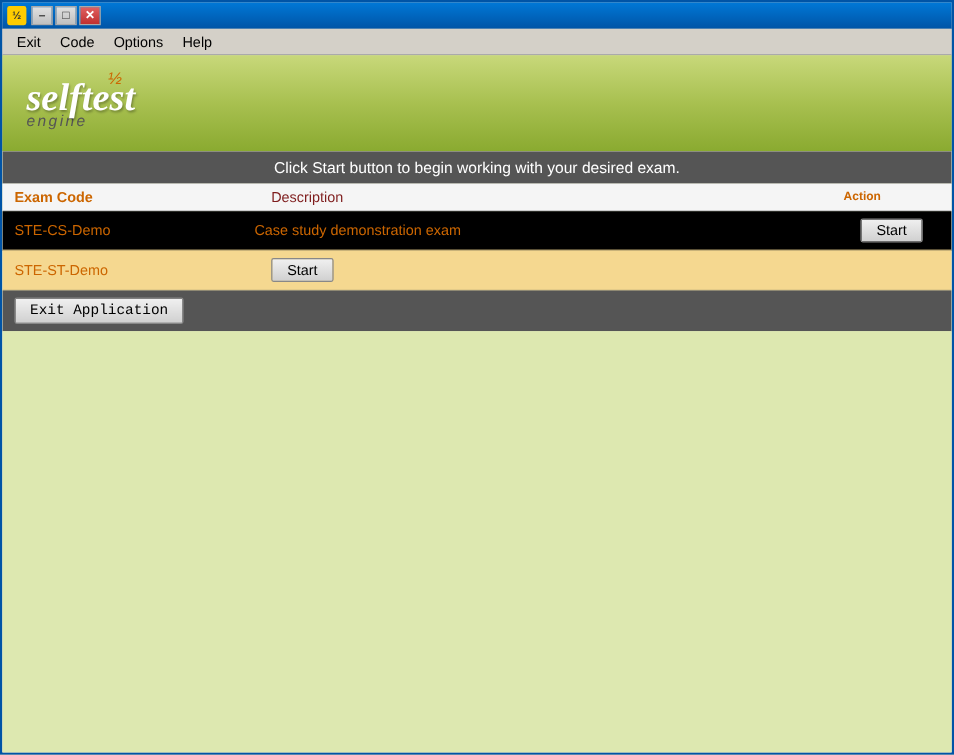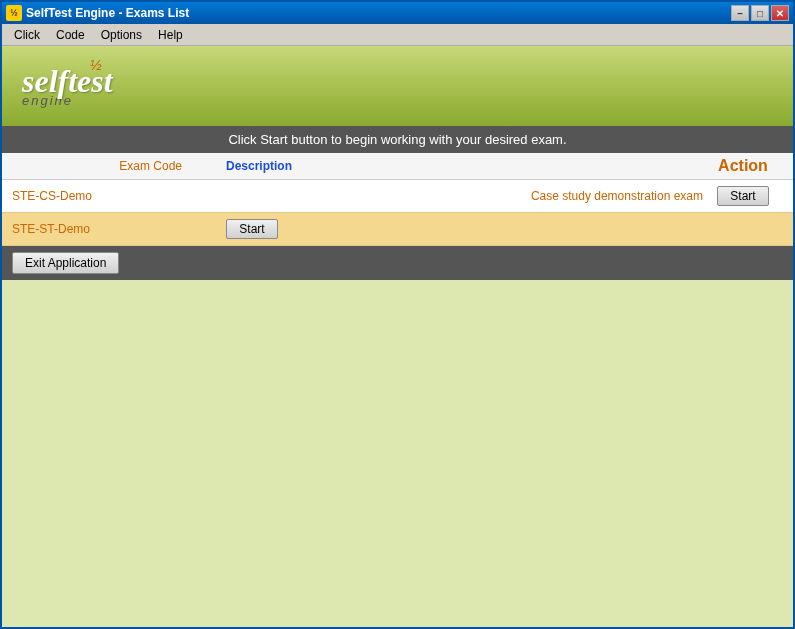--- a/index.html
+++ b/index.html
@@ -151,66 +151,64 @@
       display: flex;
       align-items: center;
       padding: 4px 10px;
       background: #f5f5f5;
       border-bottom: 1px solid #ccc;
       flex-shrink: 0;
     }
 
     .col-exam-code {
       width: 170px;
+      font-weight: bold;
+      color: #cc6600;
+      font-size: 12px;
+    }
+
+    .col-description {
+      flex: 1;
       font-weight: normal;
-      color: #cc6600;
-      font-size: 12px;
-      text-align: right;
-    }
-
-    .col-description {
-      flex: 1;
-      font-weight: bold;
-      color: #1d4ed8;
+      color: #7f1d1d;
       font-size: 12px;
       padding-left: 44px;
     }
 
     .col-action {
       width: 80px;
       font-weight: bold;
       color: #cc6600;
-      font-size: 16px;
-      text-align: center;
+      font-size: 10px;
+      text-align: left;
     }
 
     
     .table-row {
       display: flex;
       align-items: center;
       padding: 6px 10px;
-      background: #ffffff;
+      background: #000000;
       border-bottom: 1px solid #e0c888;
     }
 
     .table-row:nth-child(even) {
       background: #f5d890;
     }
 
     .row-exam-code {
       width: 200px;
       color: #cc6600;
       font-size: 12px;
     }
 
     .row-description {
       flex: 1;
       color: #cc6600;
       font-size: 12px;
-      text-align: right;
     }
 
     .row-action {
       width: 80px;
       display: flex;
       justify-content: center;
     }
 
     .start-btn {
       background: linear-gradient(to bottom, #f0f0f0, #d0d0d0);
@@ -232,20 +230,21 @@
     }
 
     .exit-btn {
       background: linear-gradient(to bottom, #f0f0f0, #d0d0d0);
       border: 1px solid #888;
       border-radius: 2px;
       padding: 3px 12px;
       font-size: 12px;
       cursor: pointer;
       color: #000;
+      font-family: Liberation Mono, monospace;
     }
 
     
     .main-content {
       flex: 1;
       background: #e8eecc;
       display: flex;
       flex-direction: column;
       overflow: hidden;
     }
@@ -257,30 +256,29 @@
   </style>
 </head>
 <body>
 
 <div class="window">
 
   <div class="title-bar">
     <div class="title-bar-icon">
       <span>½</span>
     </div>
-    <span class="title-bar-text">SelfTest Engine - Exams List</span>
     <div class="title-bar-buttons">
       <div class="title-btn">–</div>
       <div class="title-btn">□</div>
       <div class="title-btn close-btn">✕</div>
     </div>
   </div>
 
   <div class="menu-bar">
-    <div class="menu-item">Click</div>
+    <div class="menu-item">Exit</div>
     <div class="menu-item">Code</div>
     <div class="menu-item">Options</div>
     <div class="menu-item">Help</div>
   </div>
 
   <div class="logo-area">
     <div class="logo-container">
       <div style="position:relative; display:inline-block;">
         <span class="logo-selftest">selftest</span>
         <span class="logo-v2" style="position:absolute; top:-8px; right:-18px; font-size:14px; color:#cc6600; font-style:italic;">½</span>

